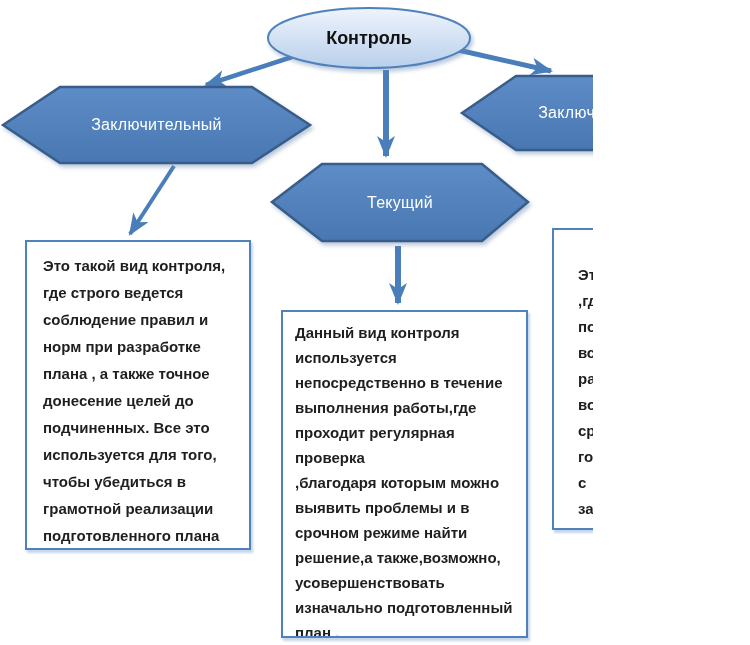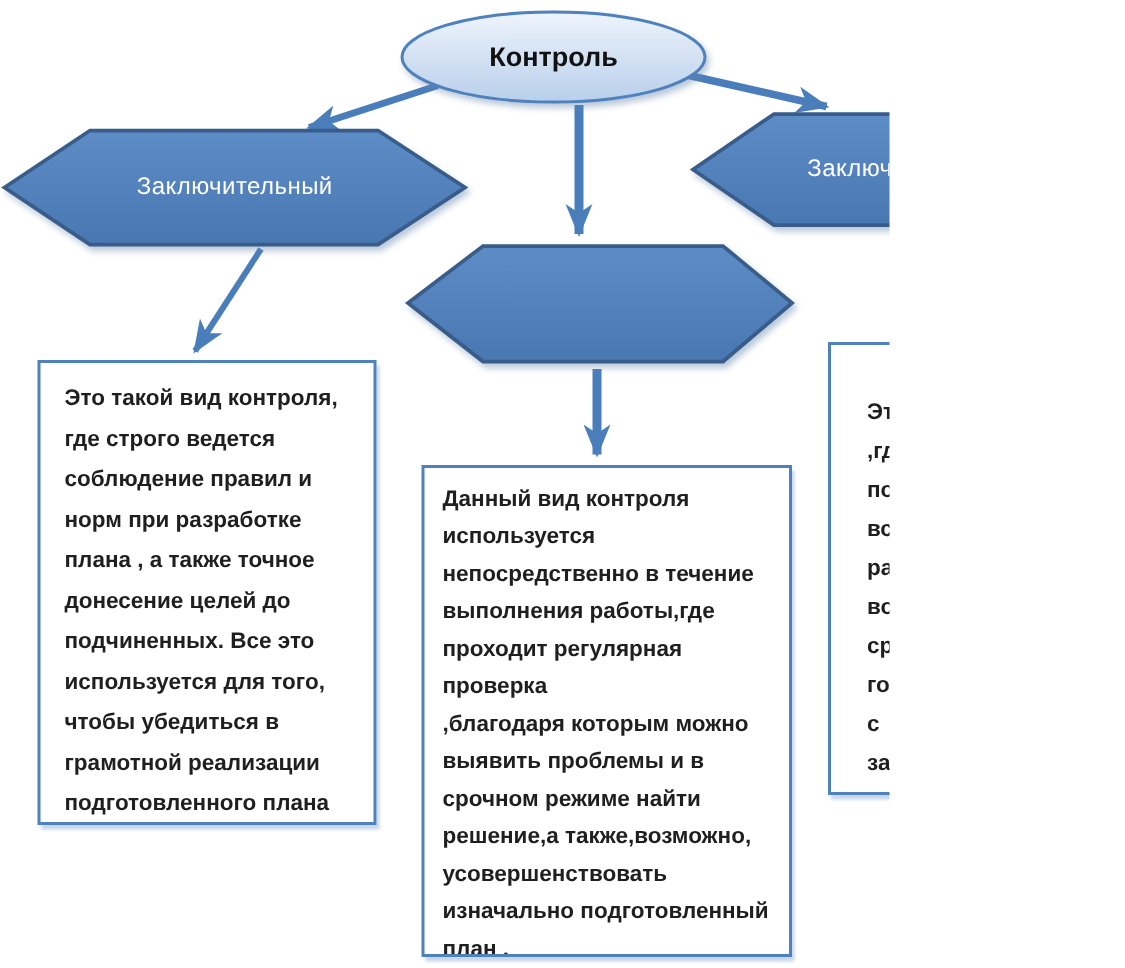--- a/index.html
+++ b/index.html
@@ -111,20 +111,21 @@
     <polygon class="hex" points="272,202 322,164 482,164 528,202 482,241 322,241"></polygon>
     <polygon class="hex" points="462,113 516,76 700,76 745,113 700,150 516,150"></polygon>
 
     <ellipse class="root-ellipse" cx="369" cy="38" rx="101" ry="30"></ellipse>
   </svg>
 
   <div class="shape-label root-label">Контроль</div>
 
   <div class="shape-label hex-label left">Заключительный</div>
 
+  <div class="shape-label hex-label mid">Текущий</div>
 
   <div class="shape-label hex-label right">Заключительный</div>
 
   <div class="textbox left">
     <p>Это такой вид  контроля,
 где строго ведется
 соблюдение правил и
 норм при разработке
 плана , а также точное
 донесение целей до

